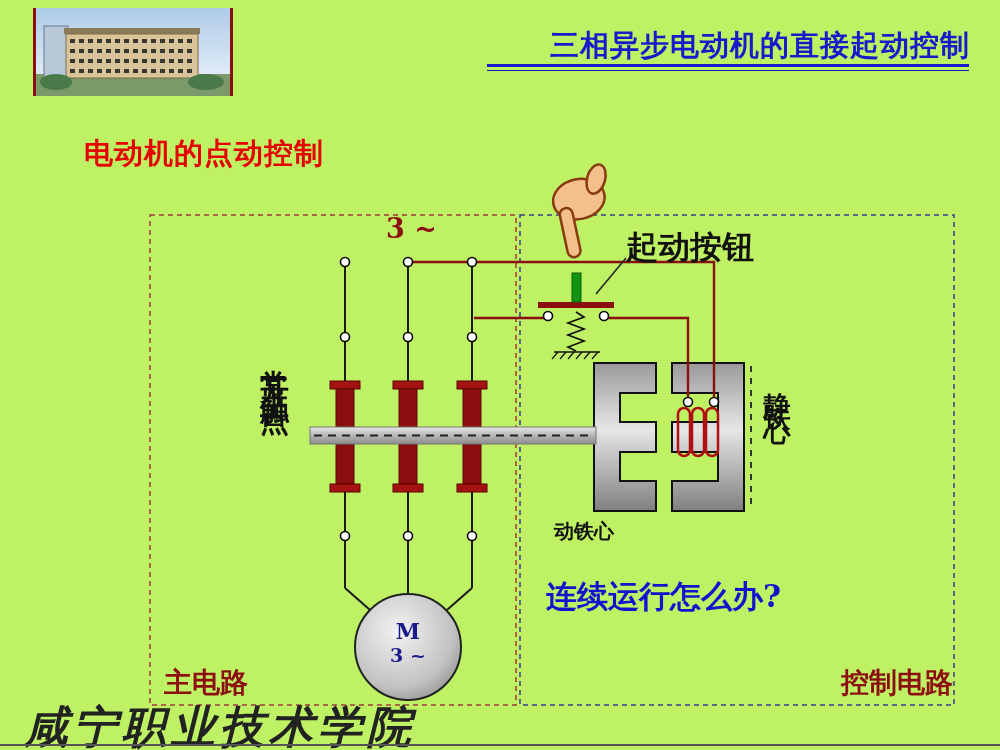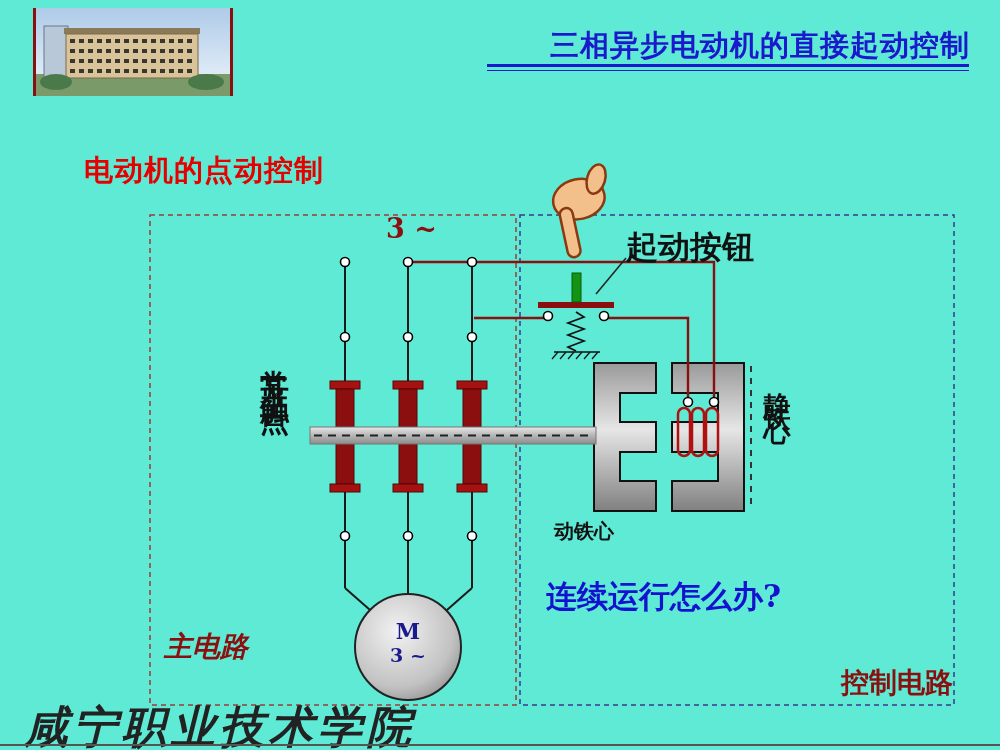--- a/index.html
+++ b/index.html
@@ -1,47 +1,47 @@
 <!DOCTYPE html>
 <html><head>
 <meta charset="utf-8">
 <style>
   * { margin:0; padding:0; box-sizing:border-box; }
   html,body { width:1000px; height:750px; background:#fff; }
   body { font-family:"DejaVu Serif","Liberation Serif",serif; position:relative; overflow:hidden; }
   .abs { position:absolute; }
-  .slide { position:absolute; left:0; top:0; width:1000px; height:750px; background:#5eead4; }
+  .slide { position:absolute; left:0; top:0; width:1000px; height:750px; background:#bef264; }
 
   .logo { left:33px; top:8px; width:200px; height:88px;
           border-left:3px solid #8b0f0f; border-right:3px solid #8b0f0f; }
   .logo svg { display:block; }
 
   .title { left:420px; top:26px; width:550px; text-align:right;
            font-size:29px; font-weight:bold; color:#1a1acc; letter-spacing:1px; }
   .title-underline-1 { left:487px; top:64px; width:482px; height:3px; background:#1a1acc; }
   .title-underline-2 { left:487px; top:70px; width:482px; height:1px; background:#1a1acc; }
 
-  .heading { left:84px; top:134px; font-size:29px; font-weight:bold; color:#e60000; letter-spacing:1px;margin-top:17px; }
+  .heading { left:84px; top:134px; font-size:29px; font-weight:bold; color:#e60000; letter-spacing:1px; }
 
   .phase-label { left:386px; top:213px; font-size:27px; font-weight:bold; color:#8b0f0f; }
 
   .vtext { writing-mode:vertical-lr; text-orientation:upright; line-height:1; }
   .contact-label { left:260px; top:346px; font-size:29px; font-weight:bold; color:#111; letter-spacing:9px; }
   .static-core-label { left:764px; top:370px; font-size:27px; font-weight:bold; color:#111; letter-spacing:12px; }
 
   .start-btn-label { left:626px; top:226px; font-size:32px; font-weight:bold; color:#111; }
   .moving-core-label { left:554px; top:518px; font-size:20px; font-weight:bold; color:#111; }
 
   .motor-label { left:368px; top:618px; width:80px; text-align:center; color:#1a1a8c; font-weight:bold; }
   .motor-letter { font-size:22px; line-height:1.2; }
   .motor-phase { font-size:19px; line-height:1.2; }
 
   .question { left:546px; top:576px; font-size:31px; font-weight:bold; color:#1313cf; }
 
-  .main-circuit-label { left:164px; top:628px; font-size:28px; font-weight:bold; color:#8b0f0f;font-style:italic; }
+  .main-circuit-label { left:164px; top:664px; font-size:28px; font-weight:bold; color:#8b0f0f; }
   .control-circuit-label { left:841px; top:664px; font-size:28px; font-weight:bold; color:#8b0f0f; }
 
   .school-name { left:24px; top:698px; font-size:44px; font-weight:bold; font-style:italic;
                  color:#222; letter-spacing:5px; font-family:Liberation Serif, serif; }
   .bottom-rule { left:0; top:744px; width:1000px; height:2px; background:#555; }
 </style>
 </head>
 <body>
 
 <div class="slide">

